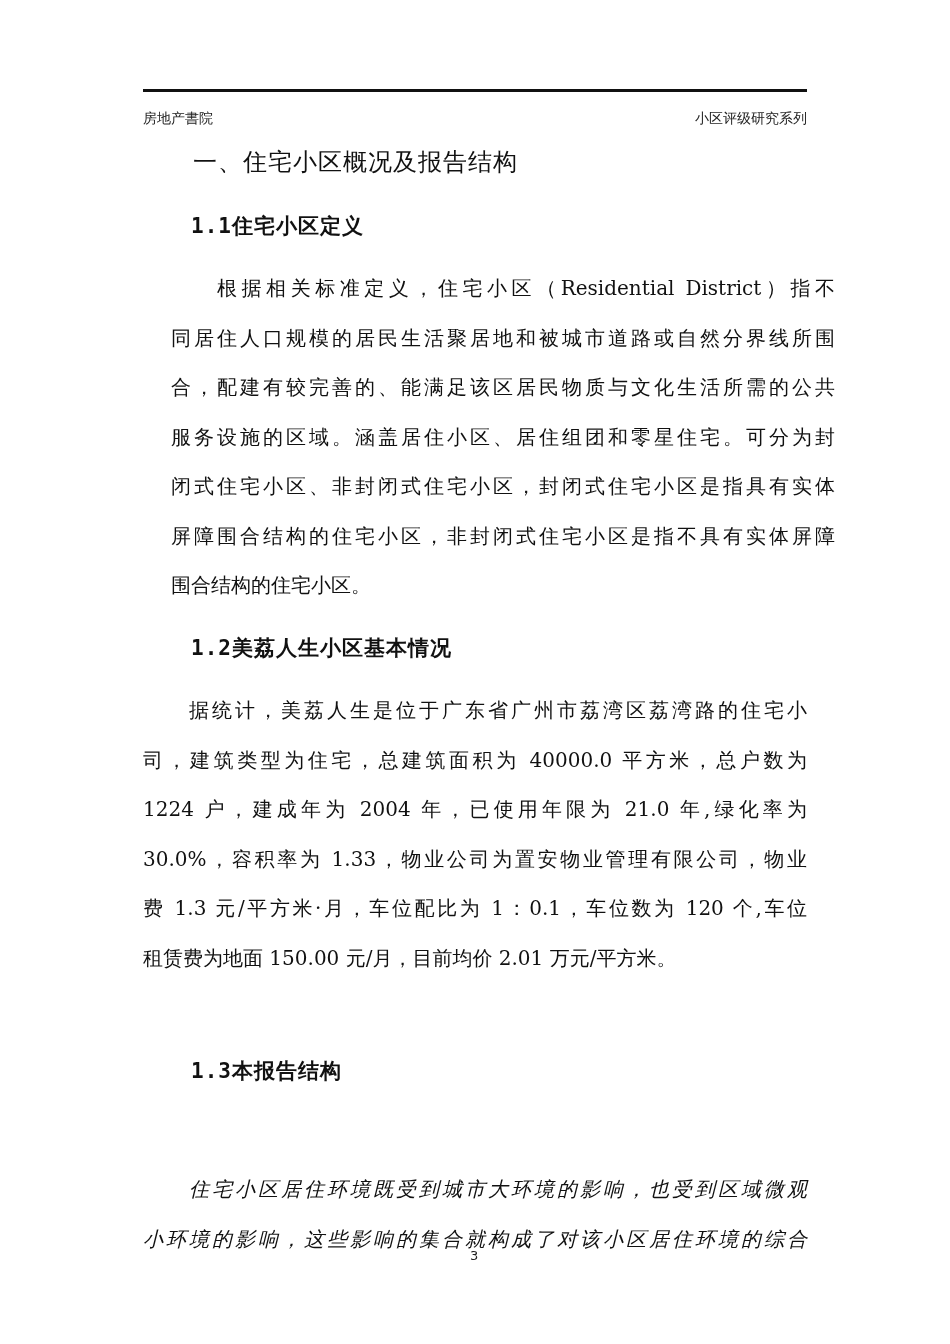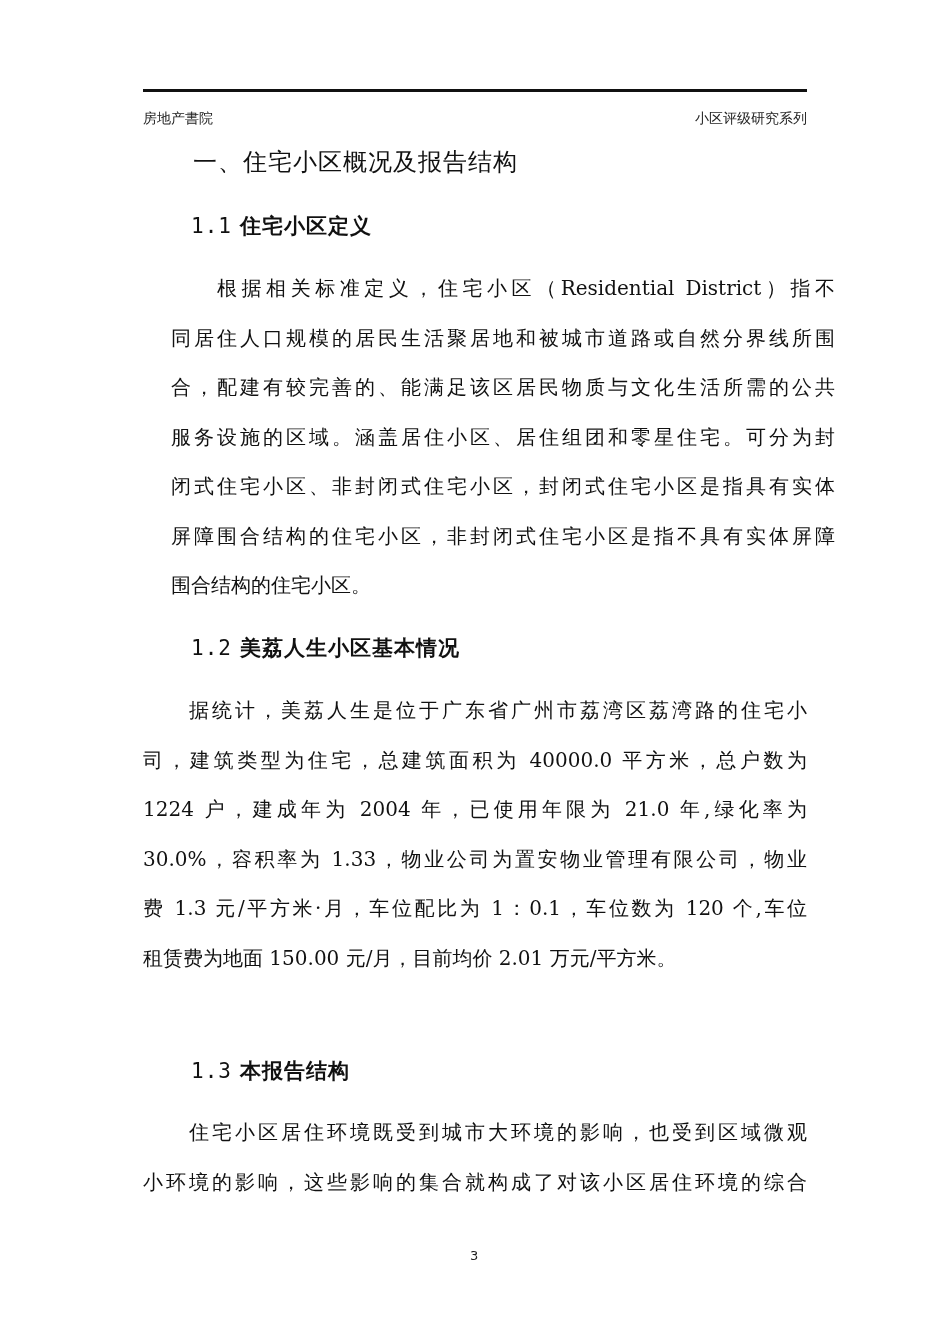--- a/index.html
+++ b/index.html
@@ -7,21 +7,21 @@
          font-family: "DejaVu Serif", "Liberation Serif", serif; color: #111; }
   .header { position: absolute; left: 143px; top: 66px; width: 664px; height: 22px;
             font-family: "DejaVu Sans", "Liberation Sans", sans-serif; font-size: 14px; color: #222; margin-top: 44px; }
   .header .left { position: absolute; left: 0; top: 0; }
   .header .right { position: absolute; right: 0; top: 0; }
   .header-rule { position: absolute; left: 143px; top: 89px; width: 664px; height: 3px; background: #111; }
   .h1 { position: absolute; left: 193px; top: 146px; font-size: 24px; font-weight: normal;
         font-family: "DejaVu Sans", "Liberation Sans", sans-serif; letter-spacing: 1px; }
   .h2 { position: absolute; left: 191px; font-size: 21px; font-weight: bold;
         font-family: "DejaVu Sans", "Liberation Sans", sans-serif; letter-spacing: 1px; }
-  .h2 .num { font-family: "DejaVu Sans Mono", "Liberation Mono", monospace; font-weight: normal; margin-right: 8px; }
+  .h2 .num { font-family: "DejaVu Sans Mono", "Liberation Mono", monospace; font-weight: bold; }
   .para { position: absolute; left: 143px; width: 664px; font-size: 20px; line-height: 49.5px; }
   .line { display: block; white-space: nowrap; text-align: justify; text-align-last: justify; height: 49.5px; }
   .line.last { text-align-last: left; }
   .line.indent { padding-left: 46px; }
   .page-num { position: absolute; left: 470px; top: 1248px; font-size: 13px;
               font-family: "DejaVu Sans", "Liberation Sans", sans-serif; color: #222; }
 </style>
 </head>
 <body>
 
@@ -54,18 +54,18 @@
   <span class="line">司，建筑类型为住宅，总建筑面积为 40000.0 平方米，总户数为</span>
   <span class="line">1224 户，建成年为 2004 年，已使用年限为 21.0 年,绿化率为</span>
   <span class="line">30.0%，容积率为 1.33，物业公司为置安物业管理有限公司，物业</span>
   <span class="line">费 1.3 元/平方米·月，车位配比为 1：0.1，车位数为 120 个,车位</span>
   <span class="line last">租赁费为地面 150.00 元/月，目前均价 2.01 万元/平方米。</span>
 </div>
 
 <div class="h2" style="top:1057px;">
   <span class="num">1.3</span><span>本报告结构</span>
 </div>
-<div class="para" style="top:1108px;">
+<div class="para" style="top:1165px;font-style:italic;">
   <span class="line indent">住宅小区居住环境既受到城市大环境的影响，也受到区域微观</span>
   <span class="line">小环境的影响，这些影响的集合就构成了对该小区居住环境的综合</span>
 </div>
 
 <div class="page-num">3</div>
 
 </body></html>

